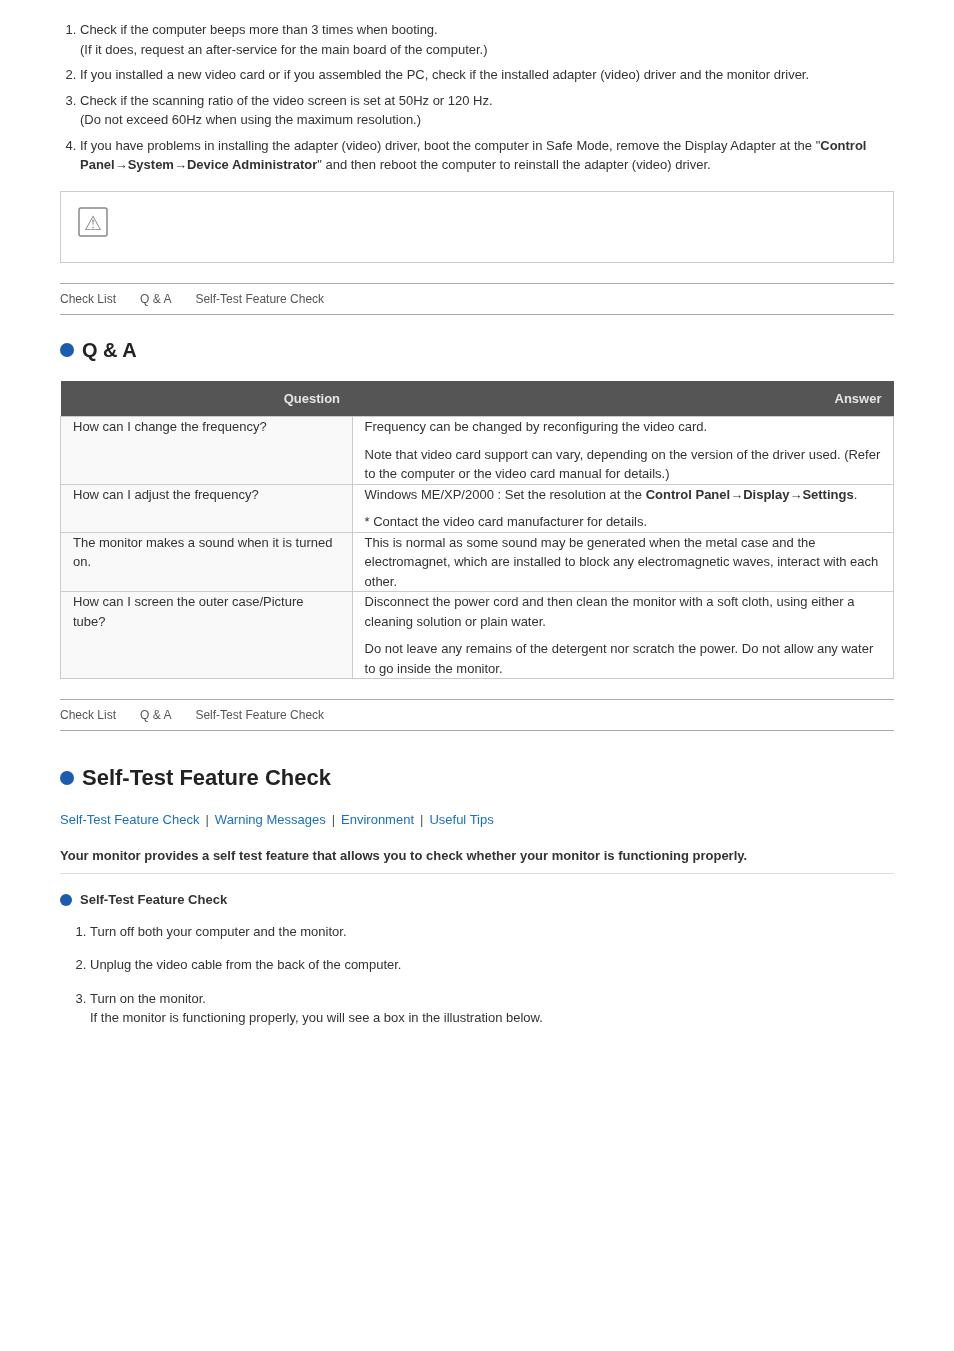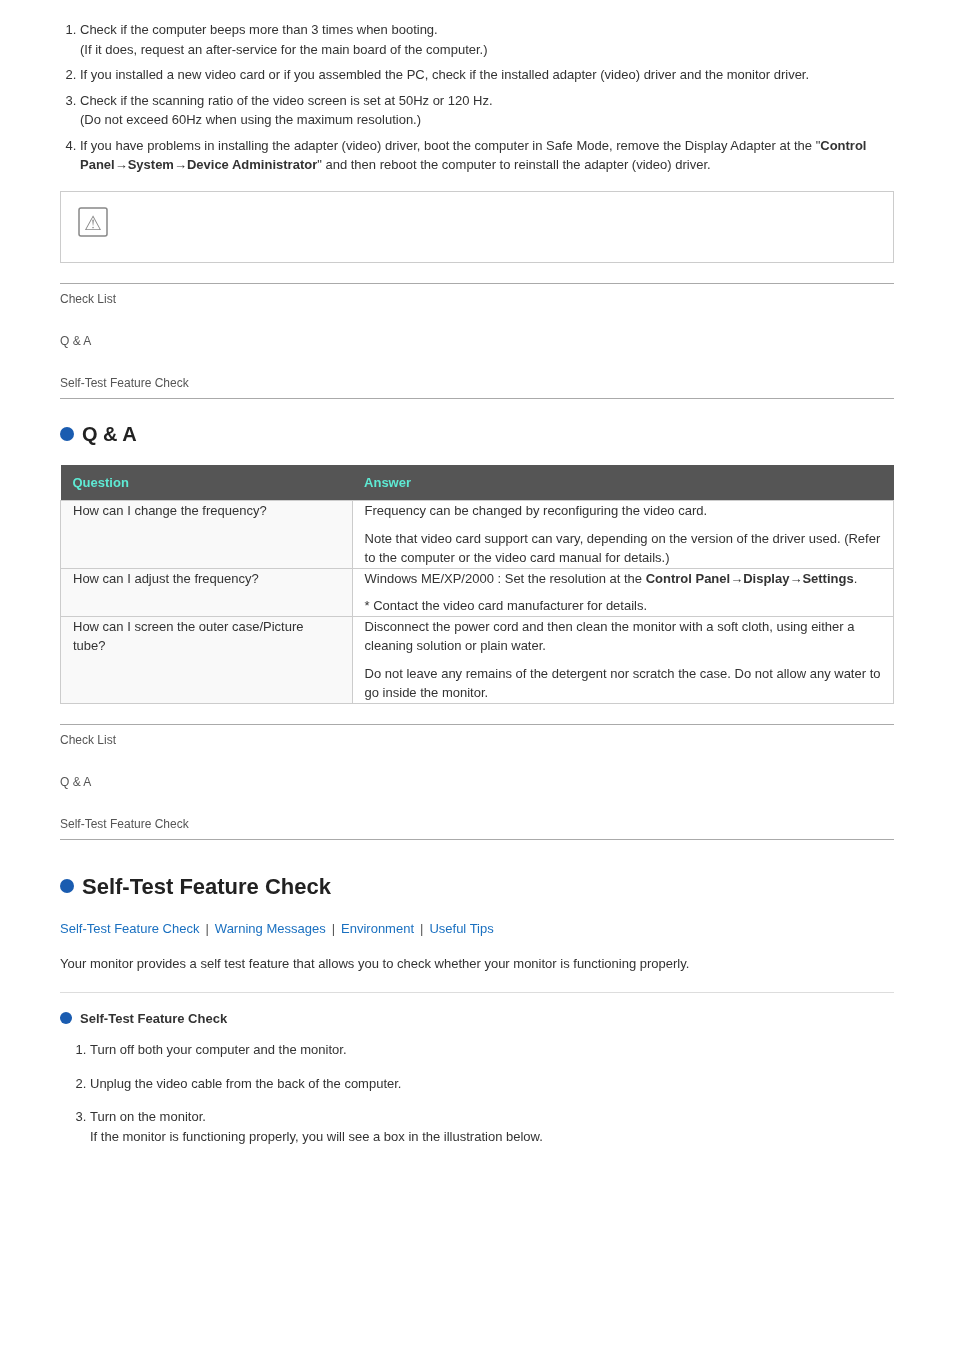--- a/index.html
+++ b/index.html
@@ -36,27 +36,26 @@
     }
     .notice-text {
       font-size: 13px;
     }
     .notice-text a {
       color: #e07020;
       text-decoration: none;
     }
     .nav-bar {
       display: flex;
-      justify-content: space-between;
+      justify-content: flex-start;
       border-top: 1px solid #aaa;
       border-bottom: 1px solid #aaa;
       padding: 6px 0;
       margin: 20px 0;
       gap: 24px;
-      flex-direction: column;
     }
     .nav-bar a {
       color: #555;
       text-decoration: none;
       font-size: 12px;
     }
     .section-heading {
       display: flex;
       align-items: center;
       gap: 8px;
@@ -74,23 +73,23 @@
       font-weight: bold;
       color: #222;
     }
     .qa-table {
       width: 100%;
       border-collapse: collapse;
       margin-bottom: 20px;
     }
     .qa-table th {
       background: #555;
-      color: #5eead4;
+      color: #e5e5e5;
       padding: 8px 12px;
-      text-align: left;
+      text-align: right;
       font-size: 13px;
     }
     .qa-table td {
       border: 1px solid #ccc;
       padding: 0 12px;
       vertical-align: top;
       font-size: 13px;
     }
     .qa-table td:first-child {
       width: 35%;
@@ -115,25 +114,25 @@
       font-size: 13px;
     }
     .sub-links a {
       color: #1a70c0;
       text-decoration: none;
     }
     .sub-links span {
       color: #555;
     }
     .intro-bold {
-      font-weight: normal;
+      font-weight: bold;
       font-size: 13px;
       margin-bottom: 16px;
       border-bottom: 1px solid #ddd;
-      padding-bottom: 18px;
+      padding-bottom: 8px;
     }
     .sub-section-heading {
       display: flex;
       align-items: center;
       gap: 8px;
       margin: 16px 0 12px 0;
     }
     .sub-section-heading .blue-dot-sm {
       width: 12px;
       height: 12px;
@@ -204,24 +203,30 @@
         </td>
       </tr>
       <tr>
         <td>How can I adjust the frequency?</td>
         <td>
           <p>Windows ME/XP/2000 : Set the resolution at the <b>Control Panel→Display→Settings</b>.</p>
           <p>* Contact the video card manufacturer for details.</p>
         </td>
       </tr>
       <tr>
+        <td>The monitor makes a sound when it is turned on.</td>
+        <td>
+          <p>This is normal as some sound may be generated when the metal case and the electromagnet, which are installed to block any electromagnetic waves, interact with each other.</p>
+        </td>
+      </tr>
+      <tr>
         <td>How can I screen the outer case/Picture tube?</td>
         <td>
           <p>Disconnect the power cord and then clean the monitor with a soft cloth, using either a cleaning solution or plain water.</p>
-          <p>Do not leave any remains of the detergent nor scratch the case. Do not allow any water to go inside the monitor.</p>
+          <p>Do not leave any remains of the detergent nor scratch the power. Do not allow any water to go inside the monitor.</p>
         </td>
       </tr>
     </tbody>
 </table>
 
 <div class="nav-bar">
   <a href="#">Check List</a>
   <a href="#">Q &amp; A</a>
   <a href="#">Self-Test Feature Check</a>
 </div>

